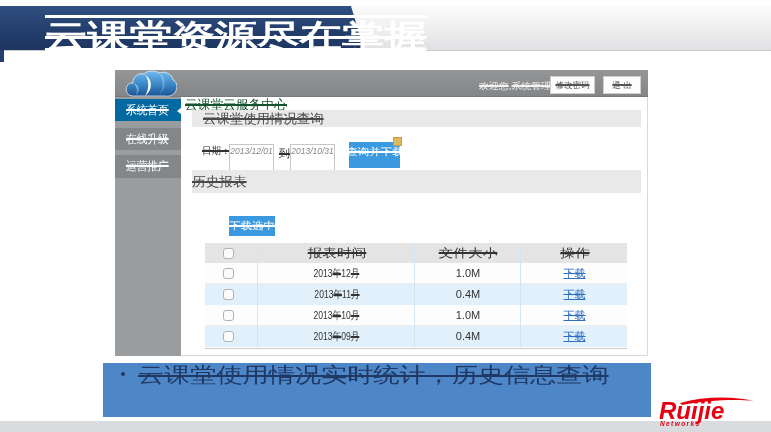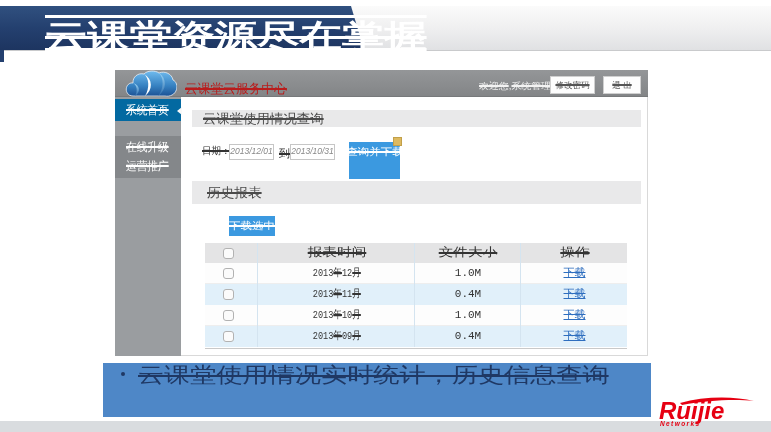--- a/index.html
+++ b/index.html
@@ -14,72 +14,72 @@
         border-bottom:1px solid #c9cacc;}
   #ribbon{left:0;top:6px;width:364px;height:44px;}
   #ribtail{left:0;top:50px;width:4px;height:12px;background:#24406f;}
   #title{left:45px;top:15px;color:#ffffff;font-size:32px;font-weight:bold;white-space:nowrap;}
   #title .cj3{transform:scaleX(1.325);transform-origin:0 50%;}
   
   #app{left:115px;top:70px;width:533px;height:286px;background:#ffffff;
        border:1px solid #d9d9d9;box-sizing:border-box;}
   #apphead{left:115px;top:70px;width:533px;height:27px;
            background:linear-gradient(180deg,#949698,#838587);border-bottom:1px solid #77797b;box-sizing:border-box;}
-  #apptitle{left:185px;top:80px;font-size:13px;color:#b91c1c;white-space:nowrap;}
+  #apptitle{left:185px;top:96px;font-size:13px;color:#14532d;white-space:nowrap;}
   #apptitle .cj{transform:scaleX(0.98);transform-origin:0 50%;}
   #welcome{left:479px;top:80px;font-size:9px;color:#f2f2f2;white-space:nowrap;
            transform:scaleX(1.1);transform-origin:0 50%;}
   .hbtn{top:76px;height:18px;background:#fdfdfd;border:1px solid #cfcfcf;color:#555;
         font-size:8.5px;text-align:center;line-height:16px;box-sizing:border-box;white-space:nowrap;}
   #btnpwd{left:550px;width:45px;}
   #btnexit{left:603px;width:38px;}
   
   #sidebar{left:115px;top:97px;width:66px;height:259px;background:#9a9da0;}
   .sitem{left:115px;width:66px;color:#fff;font-size:12px;
          padding-left:11px;box-sizing:border-box;white-space:nowrap;background:#84878a;}
   .sitem .cj{transform:scaleX(0.89);transform-origin:0 50%;}
   #s1{top:99px;height:22px;line-height:22px;background:#0369a1;}
-  #s2{top:128px;height:22px;line-height:22px;margin-top:8px;}
+  #s2{top:128px;height:22px;line-height:22px;}
   #s3{top:155px;height:23px;line-height:23px;}
   #sarrow{left:177px;top:107px;width:0;height:0;border-top:4px solid transparent;
           border-bottom:4px solid transparent;border-right:5px solid #f7f8f8;}
   
   .secbar{left:192px;width:449px;background:#e9e9ea;color:#4a4a4a;font-size:13px;
           box-sizing:border-box;white-space:nowrap;}
   #bar1{top:110px;height:17px;line-height:17px;padding-left:11px;}
   #bar1 .cj{transform:scaleX(1.031);transform-origin:0 50%;}
-  #bar2{top:181px;height:23px;line-height:23px;padding-left:15px;}
+  #bar2{top:170px;height:23px;line-height:23px;}
   #bar2 .cj{transform:scaleX(1.05);transform-origin:0 50%;}
   #daterow{left:202px;top:144px;font-size:10px;color:#333;white-space:nowrap;}
   #daterow .cj{transform:scaleX(0.95);transform-origin:0 50%;}
-  .dinput{top:144px;width:45px;height:16px;background:#fff;border:1px solid #c6c6c6;
+  .dinput{top:144px;width:45px;height:28px;background:#fff;border:1px solid #c6c6c6;
           box-sizing:border-box;font-size:8.5px;font-style:italic;color:#888;
           text-align:center;line-height:12px;}
   #din1{left:229px;}
   #din2{left:290px;}
   #dao{left:279px;top:146px;font-size:11px;color:#333;}
   .bbtn{background:#3b99e0;color:#fff;font-size:10px;text-align:center;box-sizing:border-box;
         white-space:nowrap;}
   .bbtn .cj{transform:scaleX(1.15);transform-origin:50% 50%;}
-  #qbtn{left:349px;top:142px;width:51px;height:37px;line-height:19px;}
+  #qbtn{left:349px;top:142px;width:51px;height:26px;line-height:19px;}
   #qnote{left:393px;top:137px;width:9px;height:9px;background:#ddb95f;border:1px solid #c2a049;box-sizing:border-box;}
   #dbtn1{left:205px;top:216px;width:46px;height:20px;line-height:20px;margin-left:24px;}
   #dbtn2{left:264px;top:216px;width:45px;height:20px;line-height:20px;margin-top:32px;}
   
   #tbl{left:205px;top:243px;width:422px;height:105px;border-bottom:1px solid #c9c9c9;}
   .trow{position:absolute;left:0;width:422px;height:21px;}
   .thead{top:0;background:#e4e4e5;border-bottom:1px solid #cfcfcf;height:20px;}
   .thead .cell{height:20px;line-height:20px;font-size:12px;}
   .thead .cj{transform:scaleX(1.22);transform-origin:50% 50%;}
   .r1{top:20px;background:#fdfdfd;border-bottom:1px solid #eeeeee;box-sizing:border-box;}
   .r2{top:41px;background:#e1f0fa;}
   .r3{top:62px;background:#fdfdfd;border-bottom:1px solid #eeeeee;box-sizing:border-box;}
   .r4{top:83px;background:#e1f0fa;}
   .cell{position:absolute;top:0;height:21px;font-size:11px;color:#333;text-align:center;
-        line-height:21px;white-space:nowrap;font-family:Liberation Mono, monospace;}
+        line-height:21px;white-space:nowrap;}
   .dcell .fit{transform:scaleX(0.78);transform-origin:50% 50%;display:inline-block;}
   .c0{left:0;width:52px;}
   .c1{left:52px;width:157px;border-left:1px solid #d4e4f0;}
   .c2{left:209px;width:106px;border-left:1px solid #d4e4f0;}
   .c3{left:315px;width:107px;border-left:1px solid #d4e4f0;}
   .cbx{position:absolute;left:18px;top:5px;width:9px;height:9px;background:#fbfbfb;
        border:1px solid #b2b2b2;border-radius:3px;}
   .thead .cbx{top:5px;}
   .dl{color:#2e6ebf;text-decoration:underline line-through;font-size:11px;}
   

